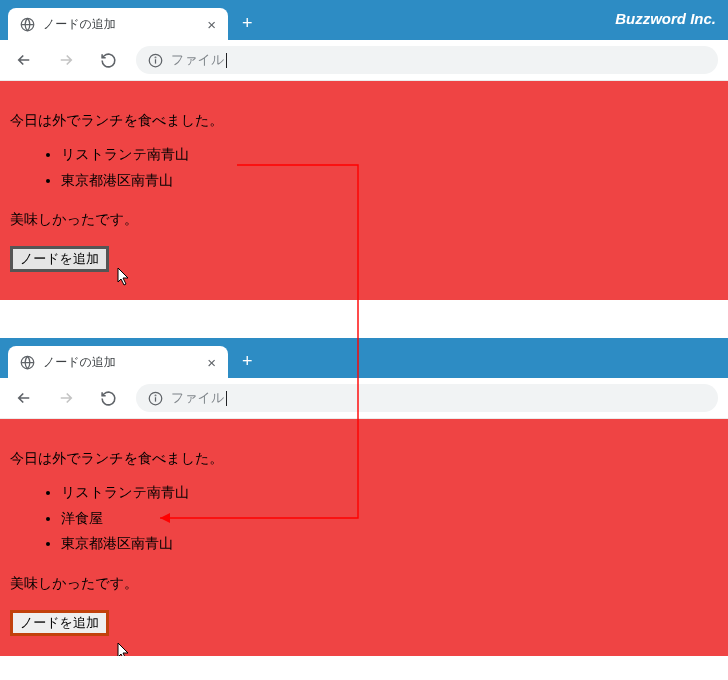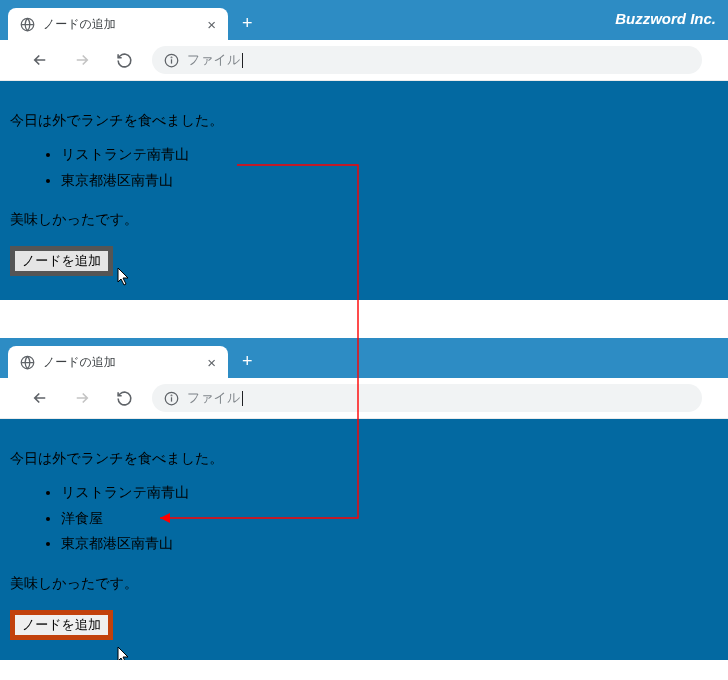--- a/index.html
+++ b/index.html
@@ -5,21 +5,21 @@
     * { margin: 0; padding: 0; box-sizing: border-box; }
     body {
       font-family: "Meiryo", "Hiragino Sans", sans-serif;
       font-size: 14px;
       background: #fff;
       width: 728px;
       position: relative;
     }
     .browser {
       position: relative;
-      background: #0369a1;
+      background: #ef4444;
     }
     .titlebar {
       background: #2d8cc4;
       display: flex;
       align-items: flex-end;
       height: 40px;
       padding-left: 8px;
       position: relative;
     }
     .tab {
@@ -64,21 +64,21 @@
       color: #fff;
       font-weight: bold;
       font-style: italic;
       font-size: 15px;
       font-family: "Segoe UI", sans-serif;
       margin-left: 32px;
     }
     .toolbar {
       display: flex;
       align-items: flex-end;
-      padding: 6px 26px;
+      padding: 6px 10px;
       gap: 14px;
       background: #fff;
       border-bottom: 1px solid #ebebeb;
     }
     .nav-btn {
       width: 28px;
       height: 28px;
       display: flex;
       align-items: center;
       justify-content: center;
@@ -112,21 +112,21 @@
       line-height: 1.7;
     }
     .content p { margin: 16px 0 10px 0; }
     .content ul {
       margin: 6px 0 14px 0;
       padding-left: 40px;
     }
     .content li { margin: 2px 11px; }
     .btn {
       background: #efefef;
-      border: 5px solid #c2410c;
+      border: 3px solid #c2410c;
       padding: 1px 7px;
       font-size: 13px;
       font-family: inherit;
       cursor: pointer;
       margin-top: 4px;
     }
     .btn.pressed {
       background: #e5e5e5;
       border-color: #555;
     }

